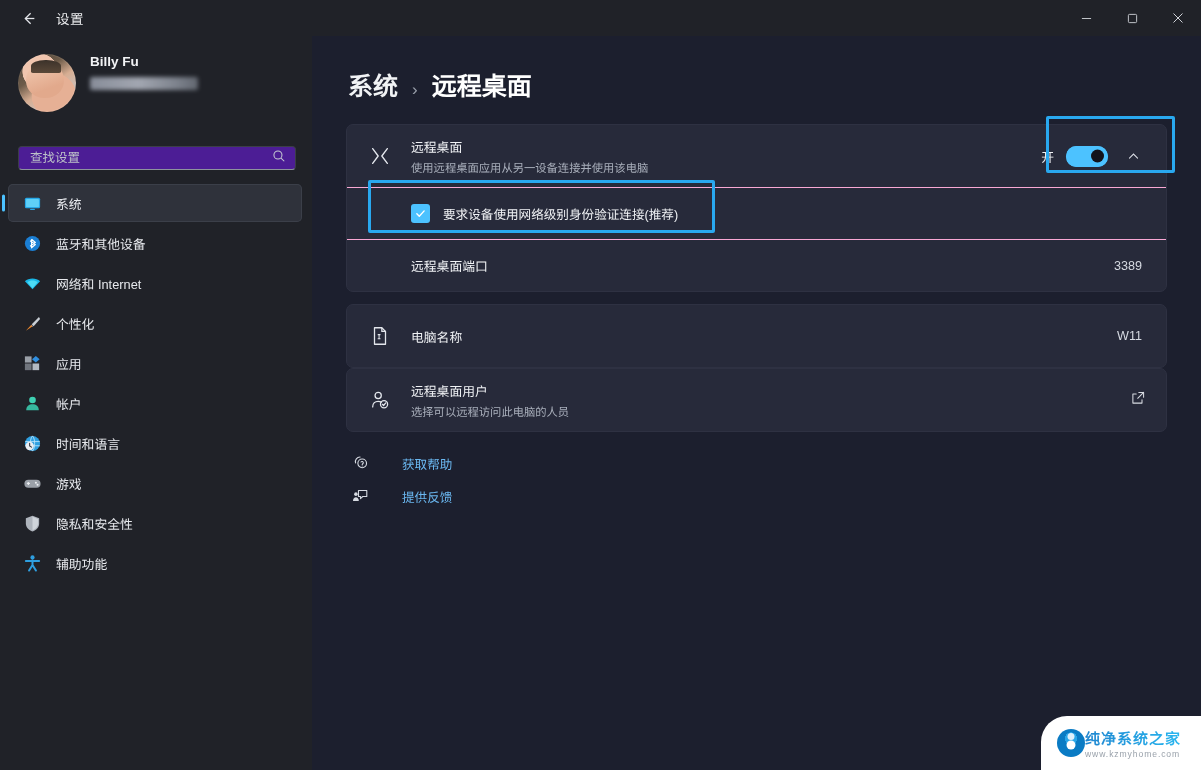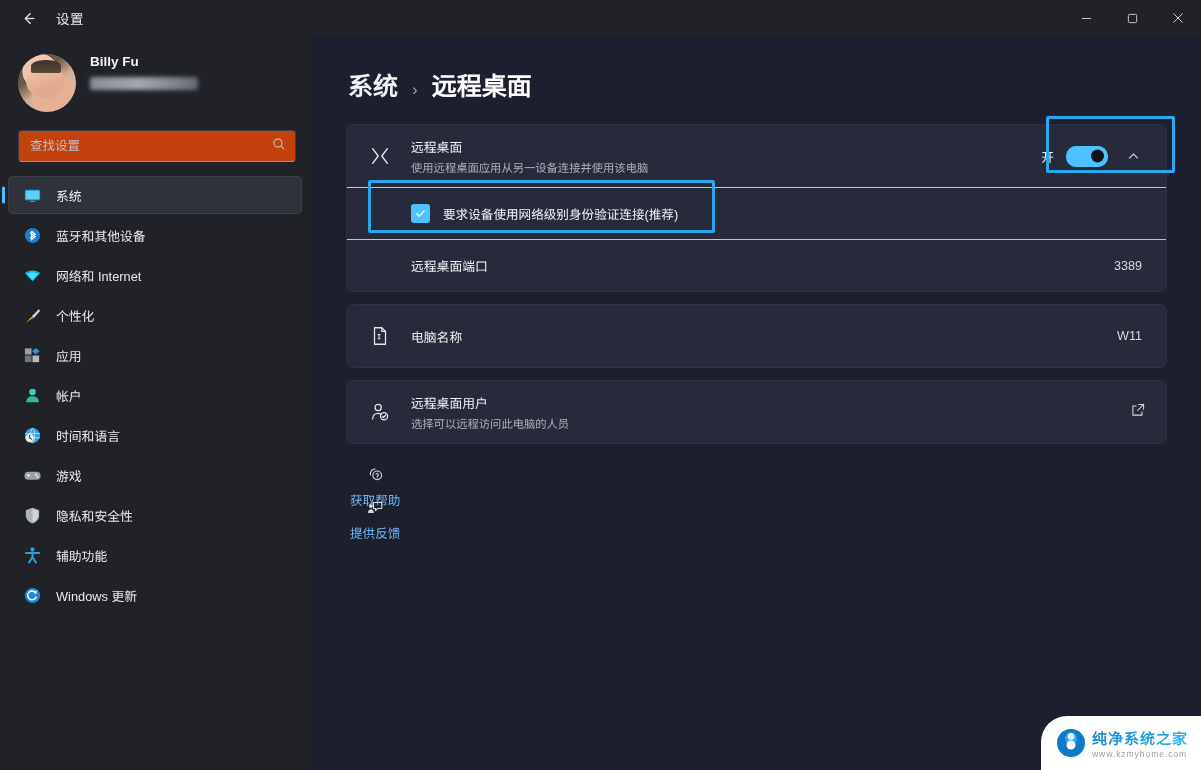--- a/index.html
+++ b/index.html
@@ -72,24 +72,24 @@
   }
   .profile-text { display: flex; flex-direction: column; gap: 8px; min-width: 0; }
   .profile-name { font-size: 13.5px; font-weight: bold; color: #f2f3f5; }
   .profile-mail {
     width: 108px; height: 13px; border-radius: 2px;
     background: linear-gradient(90deg,#9aa0ad,#b9bec9 45%,#8e949f 80%,#6e737d);
     filter: blur(2.2px); opacity: .85;
   }
   .searchwrap { padding: 4px 16px 10px 18px; }
   .searchbox {
-    position: relative; height: 32px; border-radius: 4px;
-    background: #c2410c;
+    position: relative; height: 24px; border-radius: 4px;
+    background: #4c1d95;
     border: 1px solid #3b3e47; border-bottom: 1px solid #8e939e;
-    display: flex; align-items: center;
+    display: flex; align-items: center; margin-top: 16px;
   }
   .searchbox input {
     flex: 1 1 auto; height: 100%; background: transparent; border: 0; outline: none;
     color: #e6e8ec; font-size: 12.5px; padding: 0 30px 0 11px;
     font-family: inherit;
   }
   .searchbox input::placeholder { color: #bcc0c8; }
   .search-ic { position: absolute; right: 9px; top: 50%; transform: translateY(-50%); color: #c6cad2; }
 
   .nav { flex: 1 1 auto; padding: 4px 10px 0 8px; overflow: hidden; }
@@ -112,21 +112,21 @@
     padding: 30px 34px 0 34px;
     overflow: hidden; position: relative;
   }
   .crumb { display: flex; align-items: baseline; gap: 14px; margin: 0 0 22px 2px; }
   .crumb-root { font-size: 25px; font-weight: bold; color: #f1f3f5; }
   .crumb-sep { font-size: 17px; color: #9aa0ab; }
   .crumb-leaf { font-size: 25px; font-weight: bold; color: #ffffff; }
 
   .card {
     background: #272a3a; border-radius: 7px;
-    margin-bottom: 12px; overflow: hidden;
+    margin-bottom: 0; overflow: hidden;
     border: 1px solid #2e3142;
   }
   .card.group { margin-bottom: 12px; }
   .row {
     display: flex; align-items: center; gap: 16px;
     min-height: 62px; padding: 10px 20px 10px 18px;
     cursor: pointer; position: relative;
   }
   .row.sub { min-height: 52px; cursor: default; }
   .row + .row { border-top: 1px solid #f9a8d4; }
@@ -157,41 +157,41 @@
   .cbox {
     width: 19px; height: 19px; border-radius: 3px;
     background: #4cc2ff; display: flex; align-items: center; justify-content: center;
     flex: 0 0 19px; cursor: pointer;
   }
   .cb-label { font-size: 12.6px; color: #f0f2f5; }
 
   
   .links { margin-top: 22px; padding-left: 4px; }
   .link {
-    display: flex; align-items: center; gap: 7px;
-    height: 33px; cursor: pointer; width: max-content; flex-direction: column;
+    display: flex; align-items: flex-start; gap: 32px;
+    height: 33px; cursor: pointer; width: max-content;
   }
   .link-ic { width: 20px; display: flex; align-items: center; justify-content: center; color: #d6dae2; }
   .link-txt { font-size: 12.6px; color: #6ab7f0; }
 
   
   .anno {
     position: absolute; border: 3px solid #29a8ef;
     border-radius: 2px; pointer-events: none; z-index: 30;
   }
   #anno-toggle { left: 1046px; top: 116px; width: 129px; height: 57px; }
   #anno-check  { left: 368px;  top: 180px; width: 347px; height: 53px; }
 
   
   .watermark {
     position: absolute; right: 0; bottom: 0;
     width: 160px; height: 54px;
     background: #ffffff;
     border-radius: 26px 0 0 0;
-    display: flex; align-items: center; gap: 7px;
+    display: flex; align-items: center; 
     padding-left: 16px; z-index: 40;
   }
   .wm-logo {
     width: 28px; height: 28px; border-radius: 50%;
     background: radial-gradient(circle at 50% 34%, #2aa6e8 0 26%, #0a7bc4 27% 100%);
     position: relative; flex: 0 0 28px;
   }
   .wm-logo::after {
     content: ""; position: absolute; left: 50%; top: 57%;
     transform: translate(-50%,-50%);
@@ -372,30 +372,20 @@
           <span class="nav-ic">
             <svg width="19" height="19" viewBox="0 0 20 20">
               <circle cx="10" cy="3.6" r="2.2" fill="#2e9fe0"></circle>
               <path d="M3 7.4 H17" stroke="#2e9fe0" stroke-width="2.1" stroke-linecap="round"></path>
               <path d="M10 6.6 V11.6 L6.4 17.4 M10 11.6 L13.6 17.4" stroke="#2e9fe0" stroke-width="2.1" fill="none" stroke-linecap="round"></path>
             </svg>
           </span>
           <span class="nav-label">辅助功能</span>
         </div>
 
-        <div class="nav-item">
-          <span class="nav-ic">
-            <svg width="19" height="19" viewBox="0 0 20 20">
-              <circle cx="10" cy="10" r="8" fill="#1f8ad8"></circle>
-              <path d="M13.6 7.6 A4.6 4.6 0 1 0 14 11" fill="none" stroke="#fff" stroke-width="1.5"></path>
-              <path d="M14.6 4.6 L14.2 8.2 L10.8 7.6 Z" fill="#fff"></path>
-            </svg>
-          </span>
-          <span class="nav-label">Windows 更新</span>
-        </div>
 
       </nav>
     </aside>
 
     <main class="main">
 
       <div class="crumb">
         <span class="crumb-root">系统</span>
         <span class="crumb-sep">›</span>
         <span class="crumb-leaf">远程桌面</span>

